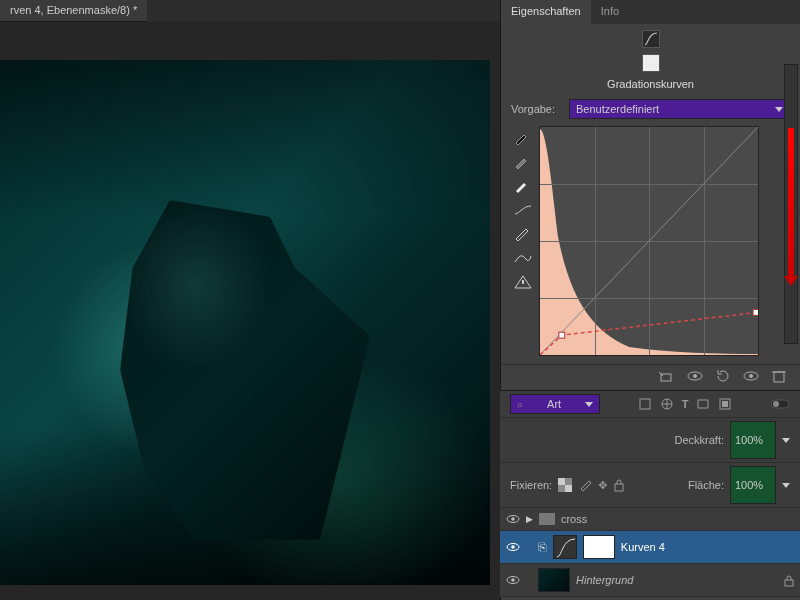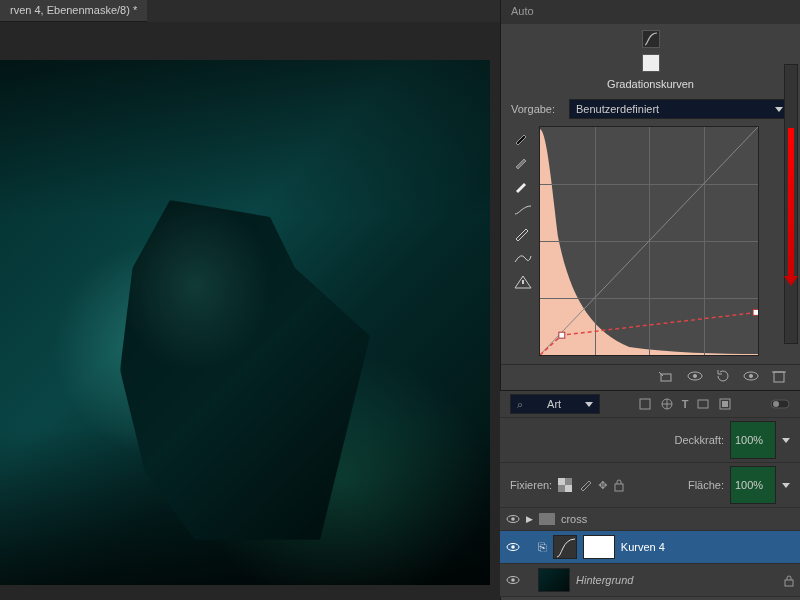--- a/index.html
+++ b/index.html
@@ -10,21 +10,21 @@
 .image::before { content:""; position:absolute; inset:0; background: radial-gradient(ellipse 40% 35% at 35% 55%, rgba(80,200,180,0.35), transparent 60%), radial-gradient(ellipse 50% 40% at 70% 80%, rgba(40,160,120,0.25), transparent 60%), linear-gradient(180deg, rgba(0,0,0,0.5) 0%, transparent 30%, transparent 70%, rgba(0,0,0,0.7) 100%); }
 .figure { position:absolute; left:120px; top:140px; width:250px; height:340px; background: radial-gradient(ellipse 30% 25% at 30% 25%, rgba(100,220,200,0.15), transparent), linear-gradient(135deg, #021818 0%, #032222 50%, #010c0c 100%); clip-path: polygon(20% 0%, 60% 5%, 70% 20%, 100% 40%, 90% 70%, 80% 100%, 30% 100%, 10% 80%, 0% 50%, 5% 20%); filter: blur(1px); }
 .panel-right { position: absolute; right: 0; top: 0; width: 300px; height: 600px; background: #404040; border-left: 1px solid #1a1a1a; }
 .panel-tabs { display: flex; background: #323232; height: 24px; }
 .panel-tab { padding: 5px 10px; font-size: 11px; color: #999; cursor: pointer; }
 .panel-tab.active { background: #404040; color: #ddd; }
 .prop-header { display: flex; align-items: center; gap: 6px; padding: 6px 10px; flex-direction: column; }
 .icon-box { width: 18px; height: 18px; background: #2a2a2a; border: 1px solid #555; display: inline-flex; align-items:center; justify-content:center; }
 .row { display: flex; align-items: center; gap: 6px; padding: 3px 10px; }
 .label { width: 52px; font-size: 11px; color: #bbb; }
-.select { flex: 1; background: #0f172a; border: 1px solid #222; height: 20px; padding: 2px 6px; display: flex; align-items: center; justify-content: space-between; font-size: 11px; color: #ccc; }
+.select { flex: 1; background: #4c1d95; border: 1px solid #222; height: 20px; padding: 2px 6px; display: flex; align-items: center; justify-content: space-between; font-size: 11px; color: #ccc; }
 .btn { background: #343434; border: 1px solid #222; padding: 3px 8px; font-size: 10px; color: #ccc; }
 .curves-area { display: flex; gap: 4px; padding: 4px 10px 8px 10px; }
 .curve-tools { display: flex; flex-direction: column; gap: 8px; width: 24px; align-items: center; padding-top: 4px; }
 .tool-ic { width: 20px; height: 16px; color: #999; }
 .curve-box { width: 220px; height: 230px; background: #4a4a4a; border: 1px solid #222; position: relative; }
 .hist { position:absolute; inset:0; }
 .grid-line { position:absolute; background:#666; }
 .diag { position:absolute; width:100%; height:100%; }
 .red-curve { position:absolute; width:100%; height:100%; }
 .scroller-col { position:absolute; right:2px; top:64px; width:14px; height:280px; background:#343434; border:1px solid #222; }
@@ -58,21 +58,22 @@
 </div>
 
 <div class="canvas-area">
   <div class="image">
     <div class="figure"></div>
   </div>
 </div>
 
 <div class="panel-right">
   <div class="panel-tabs">
-    <div class="panel-tab">Auto</div>
+    <div class="panel-tab active">Eigenschaften</div>
+    <div class="panel-tab">Info</div>
   </div>
 
   <div class="prop-header">
     <span class="icon-box">
       <svg width="14" height="14" viewBox="0 0 14 14">
           <path d="M1 13 C4 13 4 1 13 1" stroke="#bbb" fill="none" stroke-width="1.2"></path>
         </svg>
     </span>
     <span class="icon-box" style="background:#eee"></span>
     <span style="font-weight:500;color:#ddd">Gradationskurven</span>

